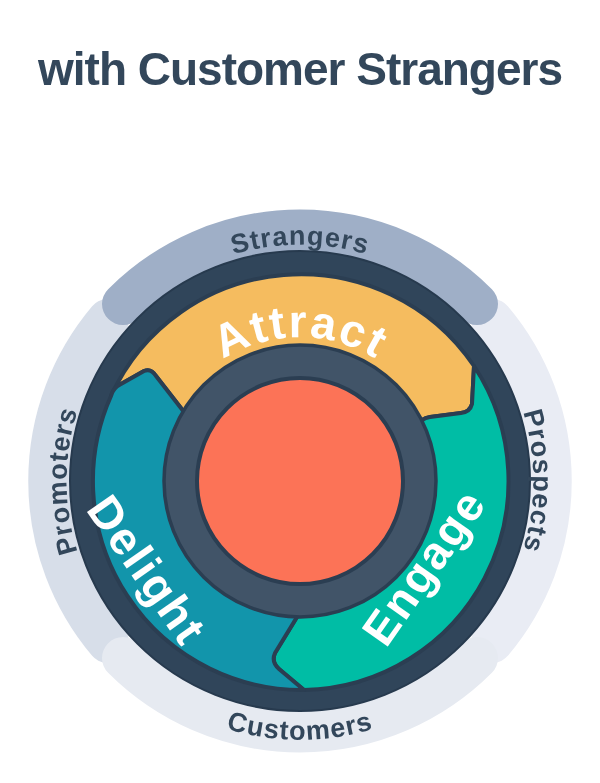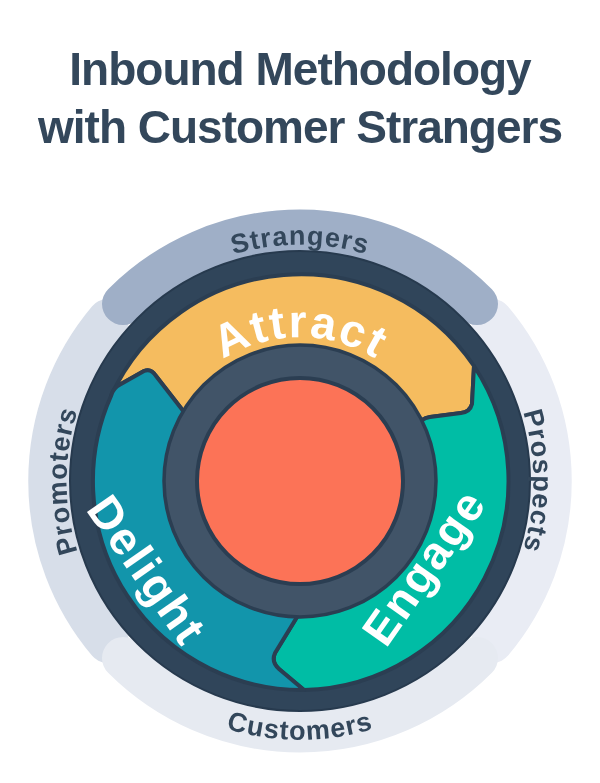--- a/index.html
+++ b/index.html
@@ -27,21 +27,20 @@
     font-family:"Liberation Sans", sans-serif;
     font-size:46px;font-weight:700;letter-spacing:2px;
     fill:#ffffff;
   }
   .seg{stroke:#2B3E52;stroke-width:4;stroke-linejoin:round;stroke-linecap:round;}
 </style>
 </head>
 <body>
 
 <div class="title">
-  <div>Inbound Methodology</div>
   <div>with Customer Strangers</div>
 </div>
 
 <svg class="wheel-svg" width="600" height="783" viewBox="0 0 600 783">
 
   <defs>
     <path id="pathStrangers" d="M 133,314 A 236,236 0 0 1 467,314"></path>
     <path id="pathProspects" d="M 491,347 A 233,233 0 0 1 491,615"></path>
     <path id="pathCustomers" d="M 117,664 A 259,259 0 0 0 483,664"></path>
     <path id="pathPromoters" d="M 109,615 A 233,233 0 0 1 109,347"></path>

